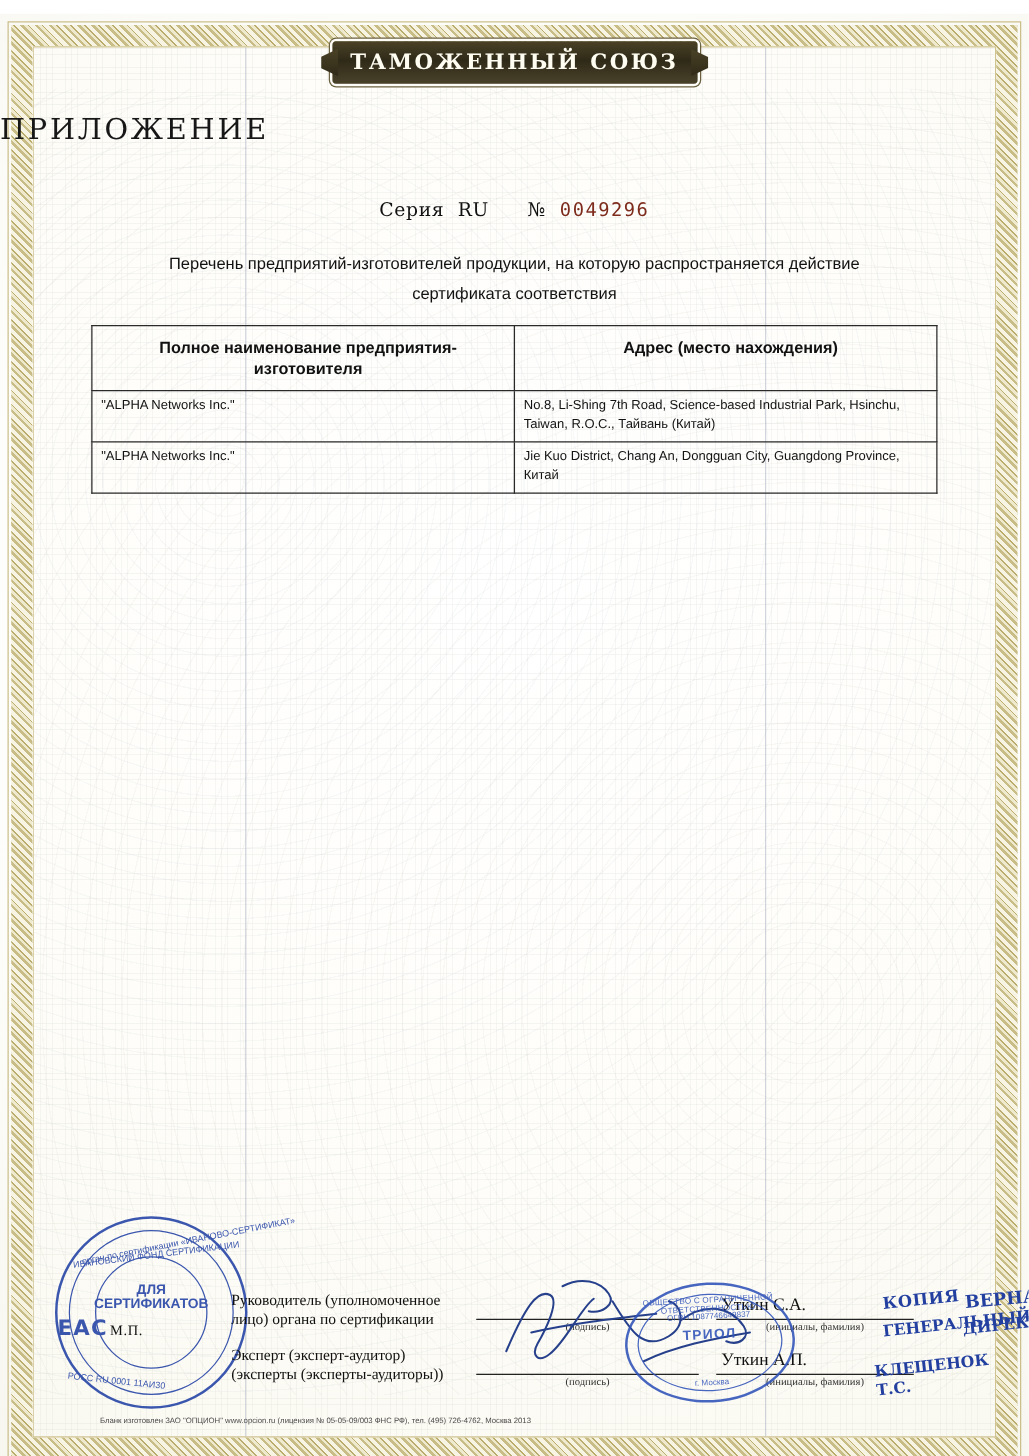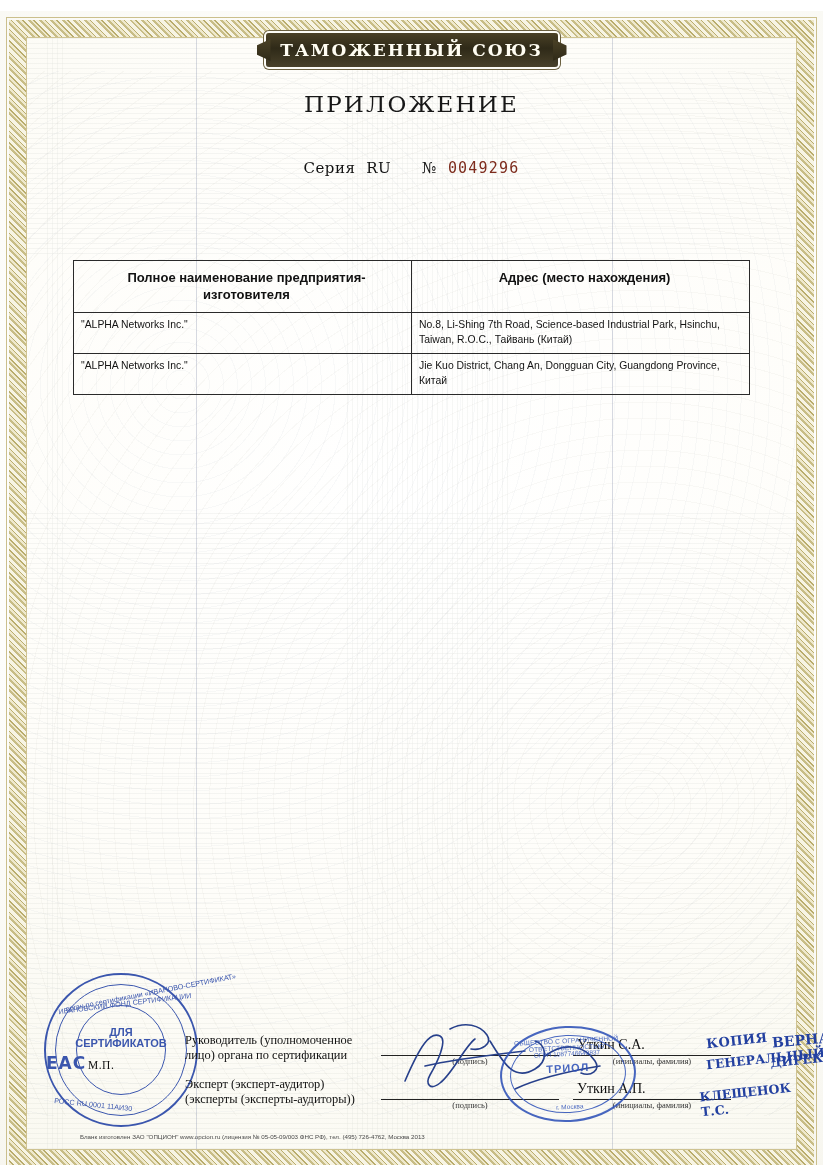--- a/index.html
+++ b/index.html
@@ -106,21 +106,20 @@
     background: linear-gradient(180deg, #4a4126, #2f2a18);
   }
   .banner::before { left: -9px; clip-path: polygon(100% 0, 100% 100%, 0 70%, 0 30%); }
   .banner::after  { right: -9px; clip-path: polygon(0 0, 0 100%, 100% 70%, 100% 30%); }
 
   
   .title {
     position: absolute;
     top: 80px;
     left: 0; right: 0;
-    text-align: center;
     font-family: "DejaVu Serif", serif;
     font-size: 23px;
     letter-spacing: 2.2px;
     font-weight: normal;
     color: #171717;
   }
   .subtitle-row {
     position: absolute;
     top: 124px;
     left: 0; right: 0;
@@ -444,20 +443,24 @@
   <div class="title">ПРИЛОЖЕНИЕ</div>
 
 
   <div class="series-row">
     <span class="ser-label">Серия</span>
     <span class="ser-val">RU</span>
     <span class="no-sym">№</span>
     <span class="ser-digits">0049296</span>
   </div>
 
+  <div class="desc">
+    <div>Перечень предприятий-изготовителей продукции, на которую распространяется действие</div>
+    <div>сертификата соответствия</div>
+  </div>
 
   <table class="tbl">
     <colgroup>
         <col class="col-a">
         <col class="col-b">
       </colgroup>
     <thead>
       <tr>
         <th>Полное наименование предприятия-изготовителя</th>
         <th>Адрес (место нахождения)</th>

